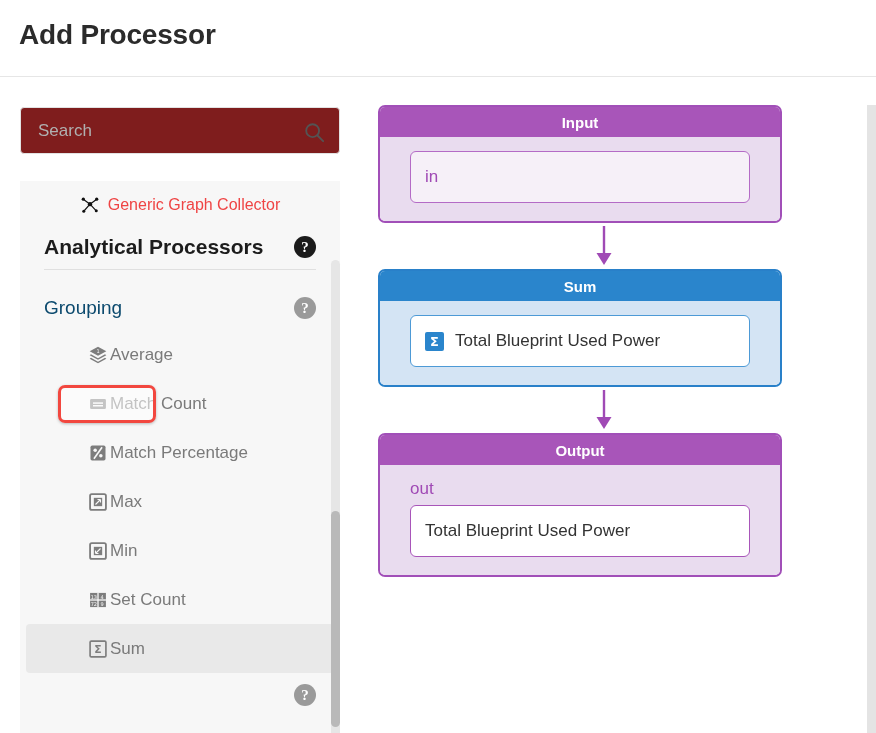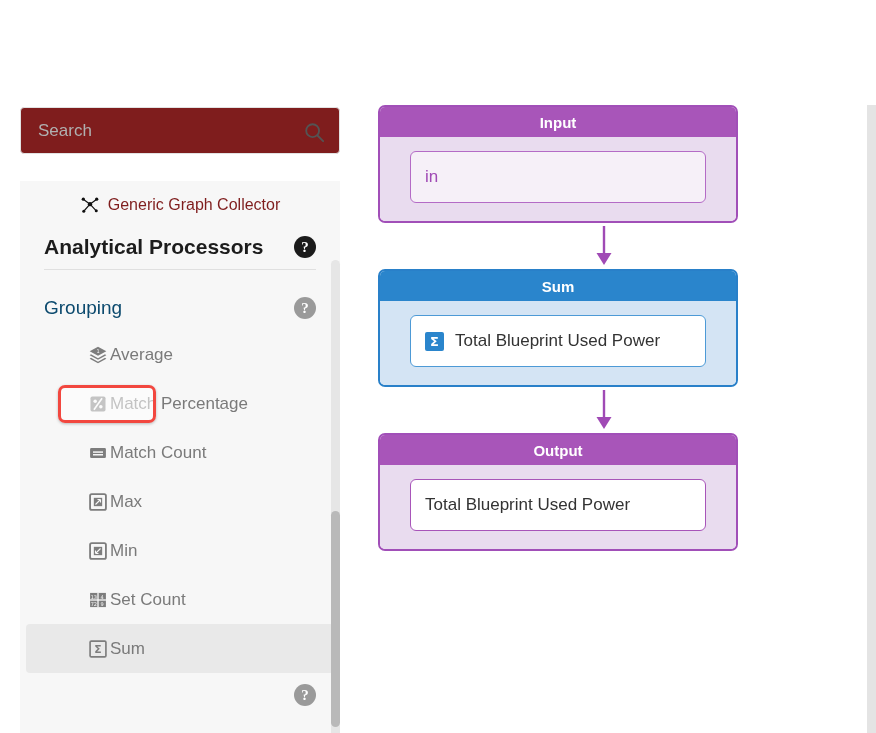--- a/index.html
+++ b/index.html
@@ -45,21 +45,21 @@
     position: absolute; left: 20px; top: 104px;
     width: 320px; height: 552px;
     background: #f7f7f7;
     overflow: hidden;
   }
 
   .collector-row {
     position: relative; height: 48px;
     display: flex; align-items: center; justify-content: center;
     gap: 8px;
-    font-size: 16px; color: #7f1d1d;
+    font-size: 16px; color: #ef4444;
   }
   .collector-icon { width: 20px; height: 20px; display:inline-block; color:#111; }
 
   .section-head {
     position: relative;
     margin: 6px 24px 16px 24px;
     padding-bottom: 10px;
     border-bottom: 1px solid #e0e0e0;
     display: flex; align-items: center; justify-content: space-between;
   }
@@ -109,21 +109,21 @@
     background: #e6e6e6; border-radius: 5px;
   }
   .list-scroll-thumb {
     position: absolute; left: 331px; top: 434px; width: 9px; height: 216px;
     background: #b9b9b9; border-radius: 5px;
   }
 
   
   .flow { position: absolute; left: 378px; top: 105px; width: 452px; }
 
-  .node { width: 360px; border-radius: 7px; overflow: hidden; }
+  .node { width: 404px; border-radius: 7px; overflow: hidden; }
   .node-header {
     height: 30px; display:flex; align-items:center; justify-content:center;
     color: #fff; font-size: 15px; font-weight: bold;
   }
   .node-body { padding: 14px 30px 18px 30px; }
 
   .node.purple { border: 2px solid #a14fb8; }
   .node.purple .node-header { background: #a855b9; }
   .node.purple .node-body { background: #e9dcef; }
 
@@ -156,20 +156,23 @@
   .page-scroll-track {
     position: absolute; right: 0; top: 105px; width: 9px; height: 628px;
     background: #e4e4e4;
   }
 </style>
 </head>
 <body>
 
 <div id="app">
 
+  <div class="header">
+    <div class="header-title">Add Processor</div>
+  </div>
 
   <div class="left-panel">
 
     <div class="search-box">
       <span class="search-input-text">Search</span>
       <span class="search-icon">
         <svg viewBox="0 0 24 24" width="22" height="22" fill="none" stroke="currentColor" stroke-width="2" stroke-linecap="round">
           <circle cx="10.5" cy="10.5" r="7"></circle>
             <line x1="15.8" y1="15.8" x2="22" y2="22"></line>
         </svg>
@@ -210,38 +213,38 @@
             <path d="M3.6 15.4 L12 20 L20.4 15.4 L22 16.4 L12 21.9 L2 16.4 Z"></path>
             <text x="12" y="9.6" font-size="6" fill="#f7f7f7" text-anchor="middle" font-family="DejaVu Sans">1</text>
           </svg>
         </span>
         <span class="item-label">Average</span>
       </div>
 
       <div class="item-row">
         <span class="item-icon">
           <svg viewBox="0 0 24 24" width="20" height="20">
+            <rect x="2.5" y="6" width="19" height="12" rx="1.5" fill="currentColor"></rect>
+            <rect x="6" y="10" width="12" height="1.8" fill="#f7f7f7"></rect>
+            <rect x="6" y="13.2" width="12" height="1.8" fill="#f7f7f7"></rect>
+          </svg>
+        </span>
+        <span class="item-label">Match Count</span>
+      </div>
+
+      <div class="item-row">
+        <span class="item-icon">
+          <svg viewBox="0 0 24 24" width="20" height="20">
             <rect x="3" y="3" width="18" height="18" rx="2" fill="currentColor"></rect>
             <circle cx="8.6" cy="8.6" r="2.1" fill="#f7f7f7"></circle>
             <circle cx="15.4" cy="15.4" r="2.1" fill="#f7f7f7"></circle>
             <rect x="11" y="3.5" width="2" height="17" fill="#f7f7f7" transform="rotate(35 12 12)"></rect>
           </svg>
         </span>
         <span class="item-label">Match Percentage</span>
-      </div>
-
-      <div class="item-row">
-        <span class="item-icon">
-          <svg viewBox="0 0 24 24" width="20" height="20">
-            <rect x="2.5" y="6" width="19" height="12" rx="1.5" fill="currentColor"></rect>
-            <rect x="6" y="10" width="12" height="1.8" fill="#f7f7f7"></rect>
-            <rect x="6" y="13.2" width="12" height="1.8" fill="#f7f7f7"></rect>
-          </svg>
-        </span>
-        <span class="item-label">Match Count</span>
       </div>
 
       <div class="item-row">
         <span class="item-icon">
           <svg viewBox="0 0 24 24" width="20" height="20">
             <rect x="2.5" y="2.5" width="19" height="19" rx="2" fill="none" stroke="currentColor" stroke-width="2.2"></rect>
             <rect x="7" y="7" width="10" height="10" fill="currentColor"></rect>
             <path d="M9 15 L15 9 M15 9 L11.4 9 M15 9 L15 12.6" stroke="#f7f7f7" stroke-width="1.3" fill="none"></path>
           </svg>
         </span>
@@ -330,20 +333,21 @@
     <div class="arrow">
       <svg width="22" height="42" viewBox="0 0 22 42">
         <path d="M11 1 L11 31" stroke="#a04ab5" stroke-width="2.4" fill="none"></path>
         <path d="M11 40 L3.5 28 L18.5 28 Z" fill="#a04ab5"></path>
       </svg>
     </div>
 
     <div class="node purple">
       <div class="node-header">Output</div>
       <div class="node-body">
+        <div class="out-label">out</div>
         <div class="field out-field">
           <span>Total Blueprint Used Power</span>
         </div>
       </div>
     </div>
 
   </div>
 
   <div class="page-scroll-track"></div>
 </div>

